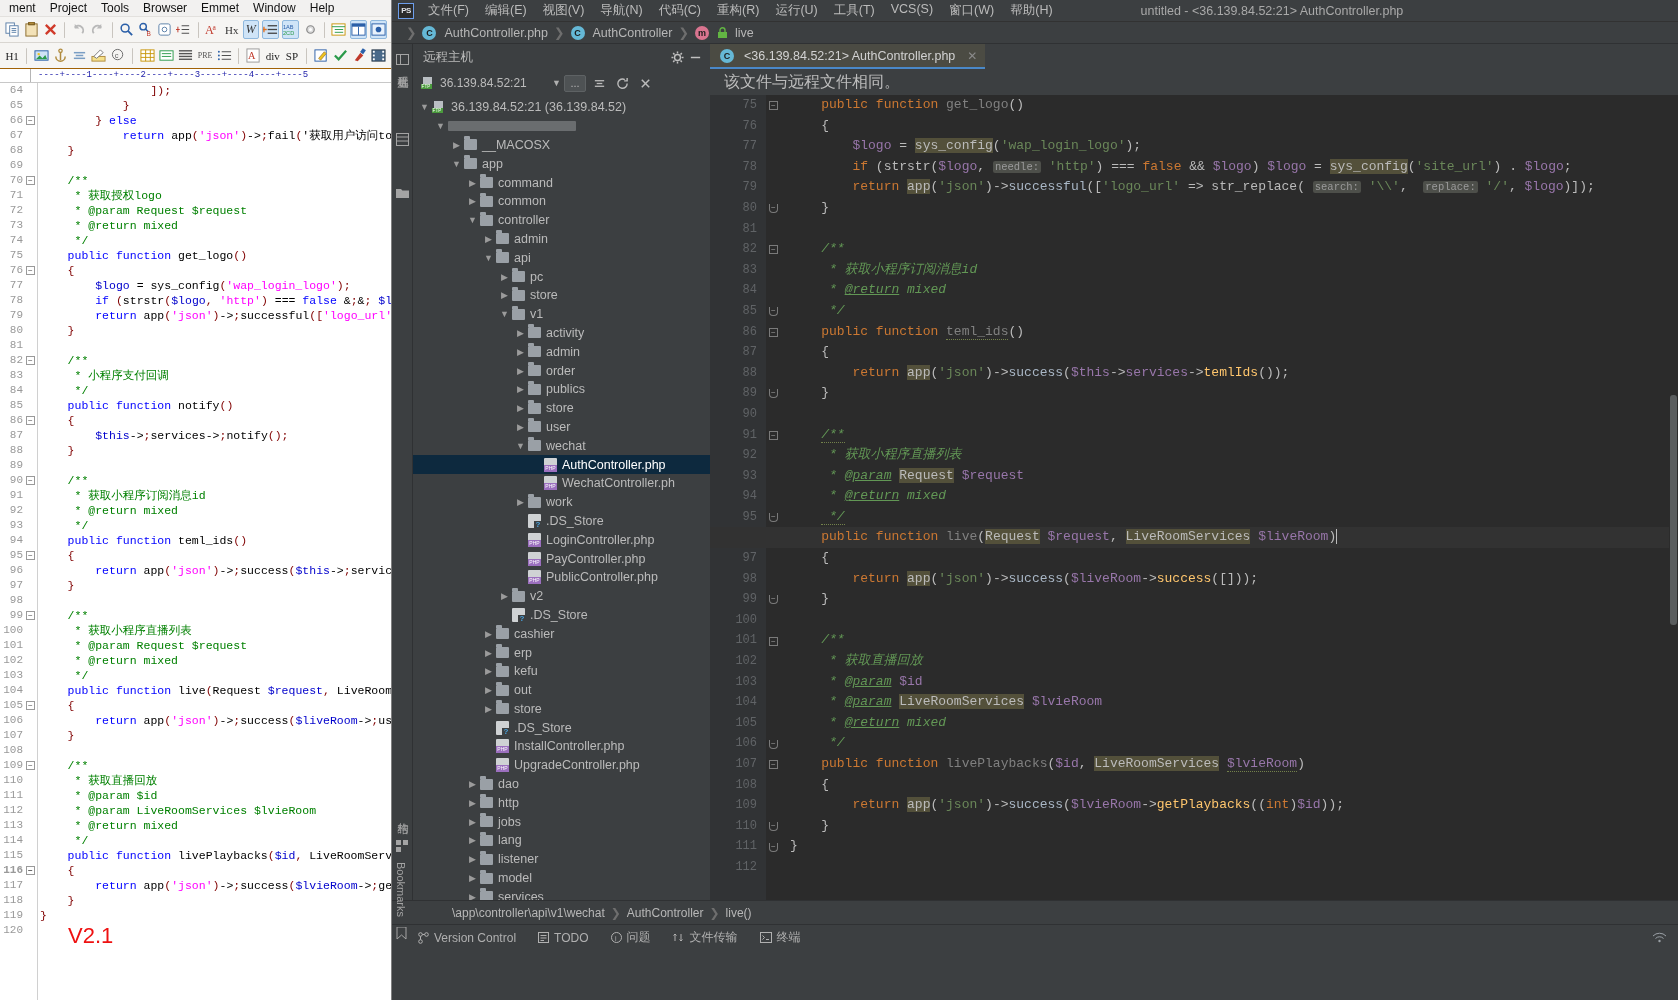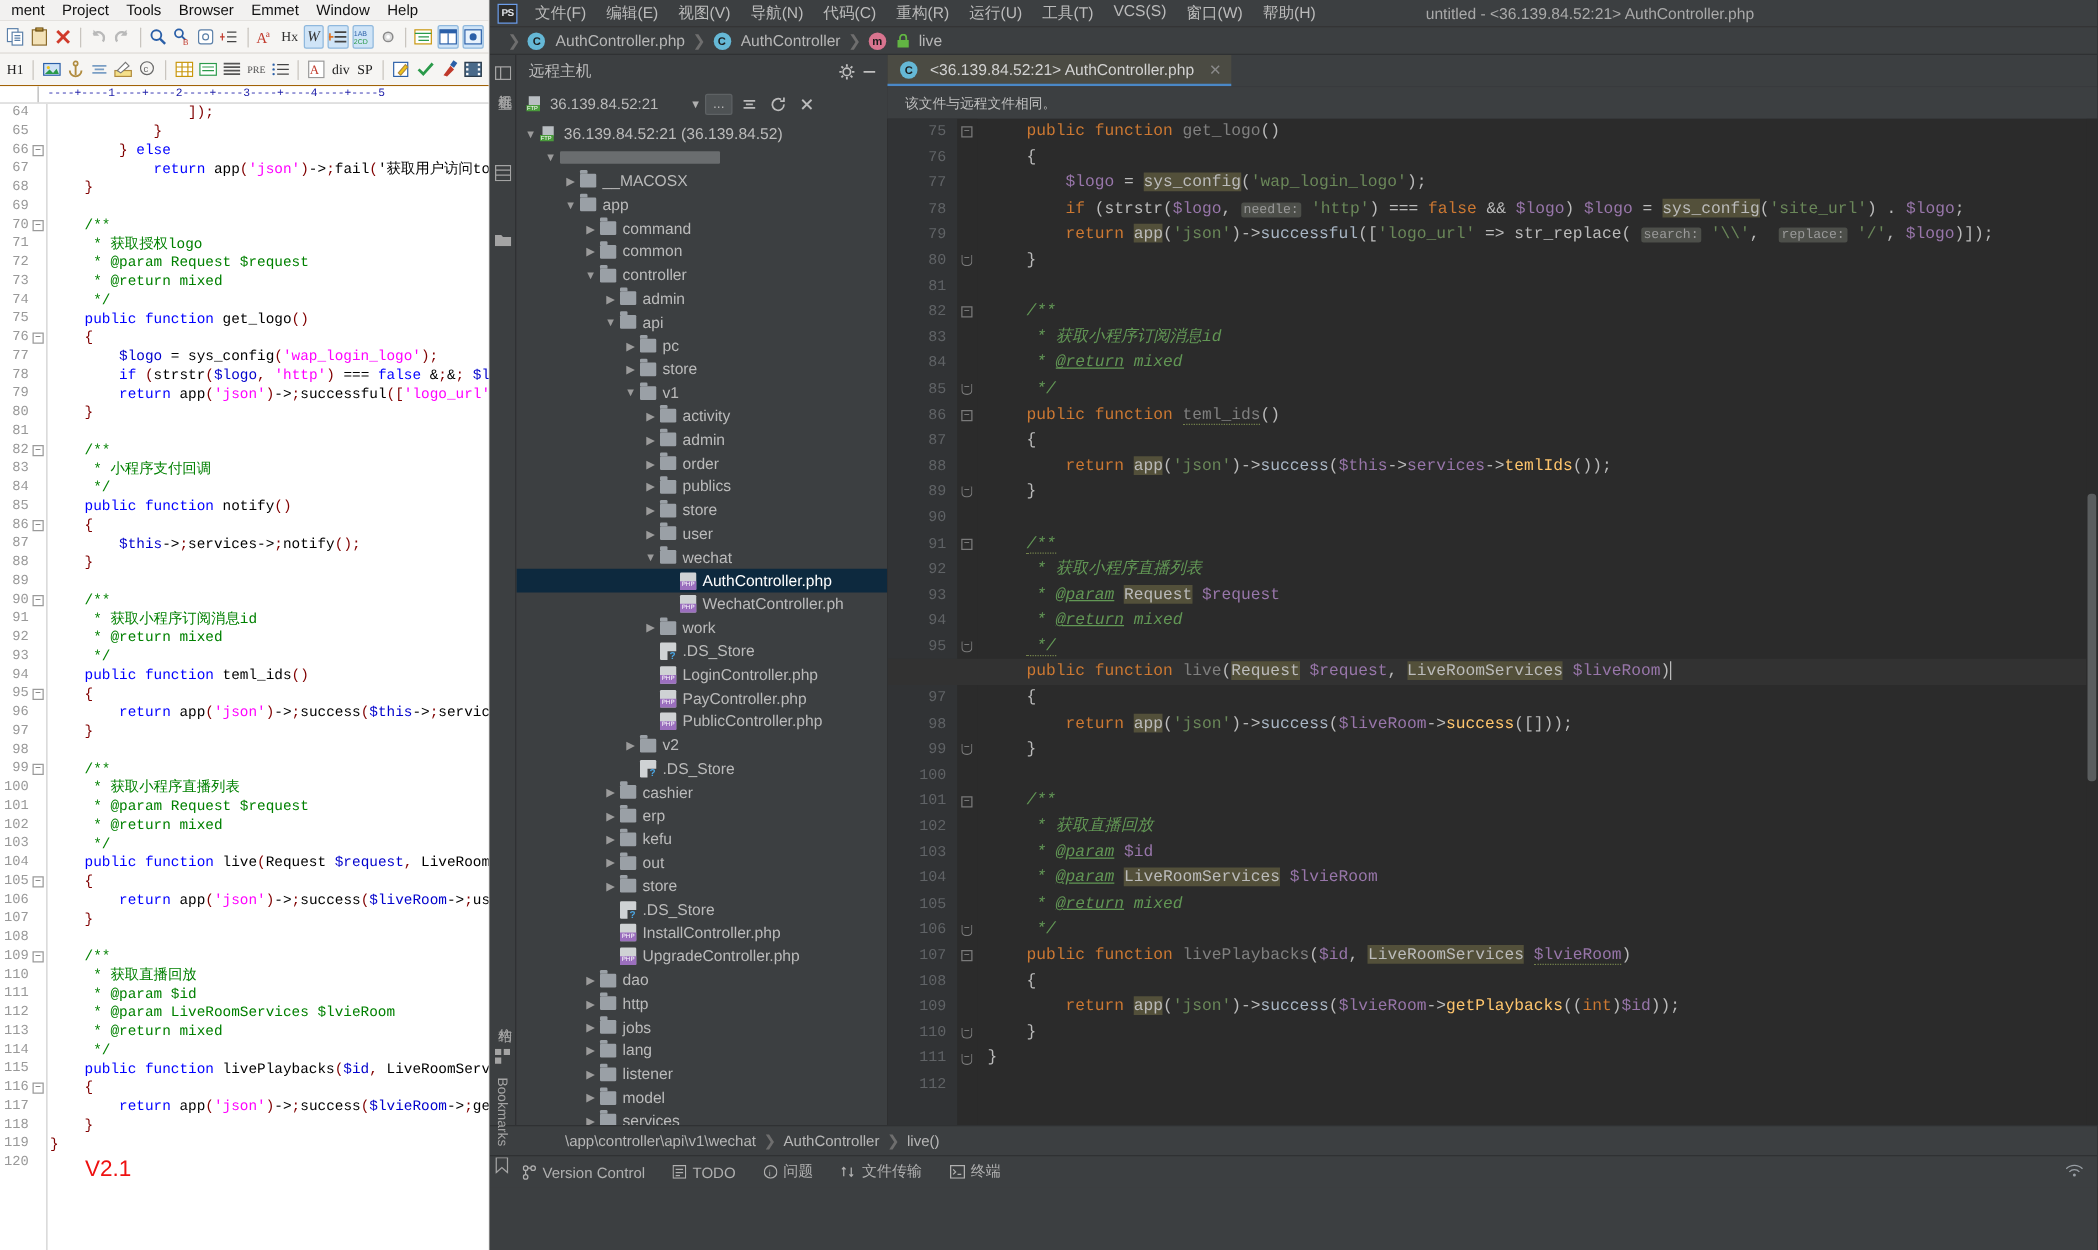--- a/index.html
+++ b/index.html
@@ -60,21 +60,21 @@
   }
   .dw-fold {
     position: absolute; right: 2px; width: 9px; height: 9px;
     border: 1px solid #9a9a9a; background: #fff; font-size: 8px; line-height: 7px;
     text-align: center; color: #555; margin-top: 3px;
   }
   .dw-lines { position: absolute; left: 40px; top: 0; right: 0; }
   .dw-line { height: 15px; line-height: 15px; white-space: pre; }
   .dw-ver {
     position: absolute; left: 68px; top: 845px;
-    color: #ee1111; font-size: 18px; font-family: "Liberation Sans", sans-serif;
+    color: #ee1111; font-size: 22px; font-family: "Liberation Sans", sans-serif;
   }
   
   .k  { color: #0000ff; }
   .s  { color: #ff00ff; }
   .c  { color: #008000; }
   .v  { color: #0000cc; }
   .p  { color: #800000; }
 
   
   .ps {
@@ -187,21 +187,21 @@
   .ed { flex: 1; display: flex; flex-direction: column; background: #2b2b2b; min-width: 0; }
   .ed-tabs { height: 25px; background: #3c3f41; display: flex; align-items: flex-end; }
   .ed-tab {
     height: 25px; display: flex; align-items: center; padding: 0 8px 0 10px;
     font-size: 12.5px; color: #d2d2d2; background: #4b4b43;
     border-bottom: 2px solid #4a88c7; gap: 6px;
   }
   .ed-tab .x { color: #8a8a8a; font-size: 12px; margin-left: 6px; }
   .ed-note {
     height: 25px; background: #3c3f41; display: flex; align-items: center;
-    padding-left: 14px; font-size: 11px; color: #bdbdbd; flex: 1;
+    padding-left: 14px; font-size: 16px; color: #bdbdbd; flex: 1;
   }
   .ed-noterow { height: 26px; background: #3c3f41; display:flex; align-items:center; }
   .ed-code {
     flex: 1; position: relative; background: #2b2b2b; overflow: hidden;
     font-family: "Liberation Mono", monospace; font-size: 13px; line-height: 20.6px;
   }
   .ed-gut {
     position: absolute; left: 0; top: 0; width: 56px; height: 100%;
     background: #313335;
   }
@@ -548,21 +548,21 @@
           <div class="dw-ln" style="position: relative;">106</div>
           <div class="dw-ln" style="position: relative;">107</div>
           <div class="dw-ln" style="position: relative;">108</div>
           <div class="dw-ln" style="position: relative;">109<span class="dw-fold">−</span></div>
           <div class="dw-ln" style="position: relative;">110</div>
           <div class="dw-ln" style="position: relative;">111</div>
           <div class="dw-ln" style="position: relative;">112</div>
           <div class="dw-ln" style="position: relative;">113</div>
           <div class="dw-ln" style="position: relative;">114</div>
           <div class="dw-ln" style="position: relative;">115</div>
-          <div class="dw-ln" style="position: relative;">116<span class="dw-fold">−</span></div>
+          <div class="dw-ln" style="position: relative; font-weight: bold;">116<span class="dw-fold">−</span></div>
           <div class="dw-ln" style="position: relative;">117</div>
           <div class="dw-ln" style="position: relative;">118</div>
           <div class="dw-ln" style="position: relative;">119</div>
           <div class="dw-ln" style="position: relative;">120</div>
         </div>
       <div class="dw-lines" id="dwLines">
           <div class="dw-line">                <span class="p">]</span><span class="p">)</span><span class="p">;</span></div>
           <div class="dw-line">            <span class="p">}</span></div>
           <div class="dw-line">        <span class="p">}</span> <span class="k">else</span></div>
           <div class="dw-line">            <span class="k">return</span> app<span class="p">(</span><span class="s">'json'</span><span class="p">)</span>-&gt;<span class="p">;</span>fail<span class="p">(</span>'获取用户访问tok</div>

